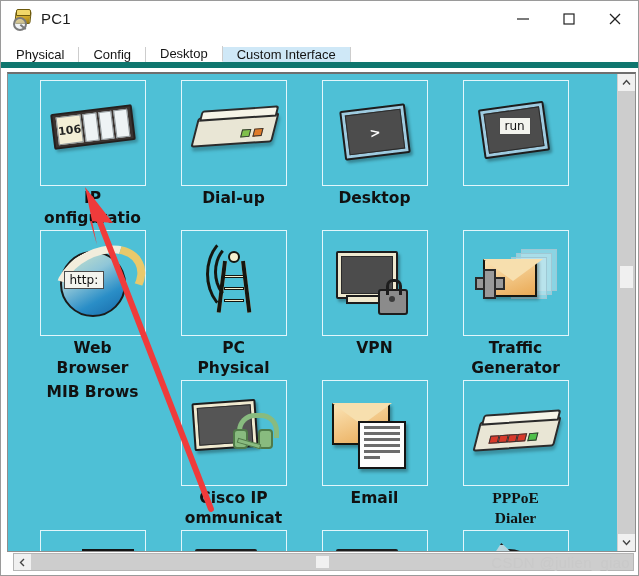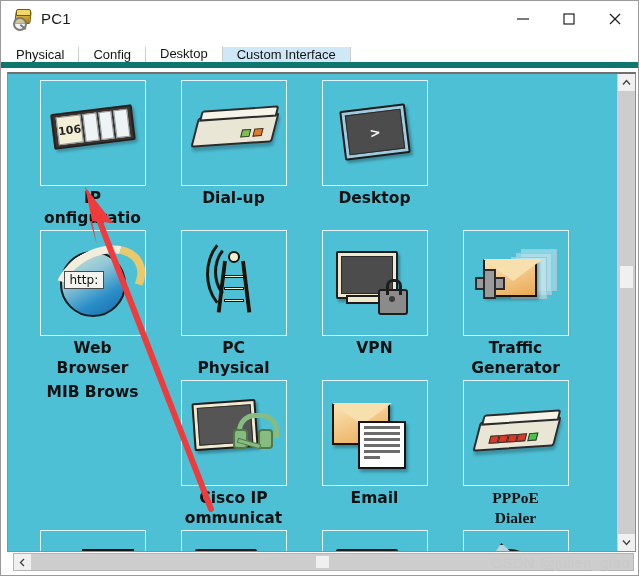--- a/index.html
+++ b/index.html
@@ -337,20 +337,28 @@
               <div class="art">
                 <div class="mon" style="left:10px;top:14px;transform:rotate(-7deg);background:#9ecbe0;">
                   <div class="scr">&gt;</div>
                 </div>
               </div>
             </div>
             <div class="caption">Desktop</div>
           </div>
 
           <div class="cell">
+            <div class="iconbox">
+              <div class="art">
+                <div class="mon" style="left:8px;top:12px;transform:rotate(-8deg);background:#9ecbe0;">
+                  <div class="scr"></div>
+                </div>
+                <div class="urlbox" style="left:26px;top:24px;">run</div>
+              </div>
+            </div>
           </div>
 
           <div class="cell">
             <div class="iconbox">
               <div class="art">
                 <div class="globe"></div>
                 <div class="swoosh"></div>
                 <div class="urlbox">http:</div>
               </div>
             </div>

